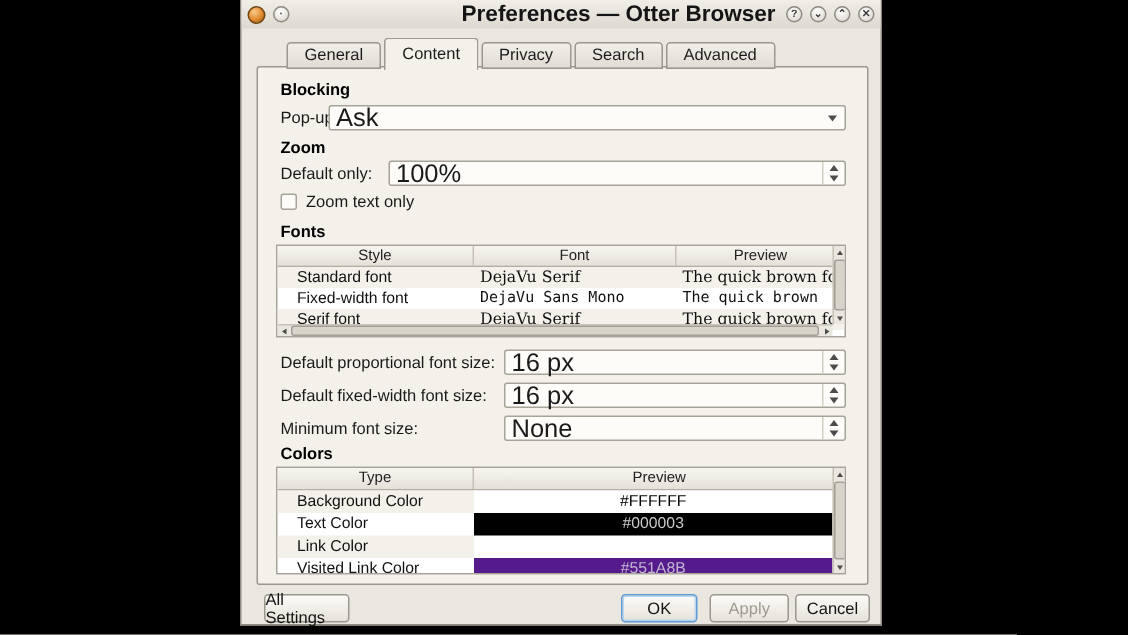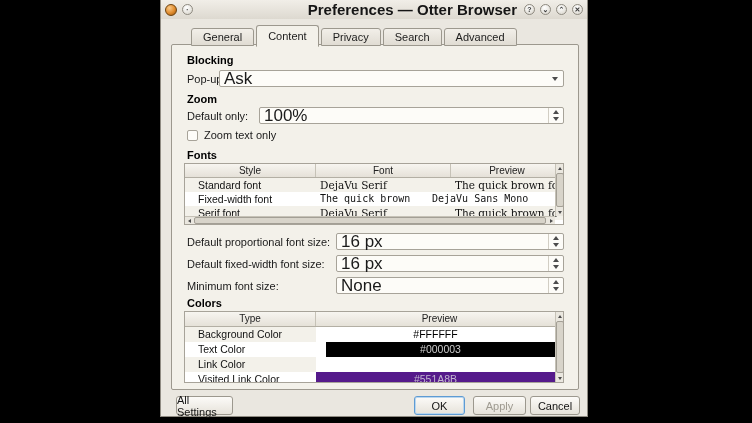--- a/index.html
+++ b/index.html
@@ -146,22 +146,22 @@
         <div class="hc" style="width:135px;line-height:13px">Font</div>
         <div class="hc" style="flex:1;border-right:none;line-height:13px">Preview</div>
       </div>
       <div class="trow alt" style="height:14px">
         <div class="tc" style="width:131px;padding-left:13px;line-height:14px">Standard font</div>
         <div class="tc serif" style="width:135px;padding-left:4px;line-height:14px">DejaVu Serif</div>
         <div class="tc serif" style="flex:1;padding-left:4px;line-height:14px">The quick brown fo</div>
       </div>
       <div class="trow" style="height:14px">
         <div class="tc" style="width:131px;padding-left:13px;line-height:14px">Fixed-width font</div>
+        <div class="tc mono" style="width:135px;padding-left:4px;line-height:14px">DejaVu Sans Mono</div>
         <div class="tc mono" style="flex:1;padding-left:4px;line-height:14px">The quick brown</div>
-        <div class="tc mono" style="width:135px;padding-left:4px;line-height:14px">DejaVu Sans Mono</div>
       </div>
       <div class="trow alt" style="height:14px">
         <div class="tc" style="width:131px;padding-left:13px;line-height:14px">Serif font</div>
         <div class="tc serif" style="width:135px;padding-left:4px;line-height:14px">DejaVu Serif</div>
         <div class="tc serif" style="flex:1;padding-left:4px;line-height:14px">The quick brown fo</div>
       </div>
       <div class="vscroll" style="bottom:8px">
         <div class="sc-btn">
             <div class="tri-up"></div>
           </div>
@@ -225,21 +225,21 @@
     <div class="tbl" style="left:12px;top:266px;width:380px;height:72px">
       <div class="thead" style="height:15px">
         <div class="hc" style="width:131px;line-height:14px">Type</div>
         <div class="hc" style="flex:1;border-right:none;line-height:14px">Preview</div>
       </div>
       <div class="trow" style="height:15px">
         <div class="tc alt" style="width:131px;padding-left:13px;line-height:15px">Background Color</div>
         <div class="tc" style="flex: 1 1 0%; text-align: center; line-height: 15px; margin-right: 8px; background: rgb(255, 255, 255); color: rgb(0, 0, 0);">#FFFFFF</div>
       </div>
       <div class="trow" style="height:15px">
-        <div class="tc" style="width:141px;padding-left:13px;line-height:15px">Text Color</div>
+        <div class="tc" style="width:131px;padding-left:13px;line-height:15px">Text Color</div>
         <div class="tc" style="flex: 1 1 0%; text-align: center; line-height: 15px; margin-right: 8px; background: rgb(0, 0, 0); color: rgb(204, 204, 204);">#000003</div>
       </div>
       <div class="trow" style="height:15px">
         <div class="tc alt" style="width:131px;padding-left:13px;line-height:15px">Link Color</div>
       </div>
       <div class="trow" style="height:15px">
         <div class="tc" style="width:131px;padding-left:13px;line-height:15px">Visited Link Color</div>
         <div class="tc" style="flex: 1 1 0%; text-align: center; line-height: 15px; margin-right: 8px; background: rgb(85, 26, 139); color: rgb(194, 181, 208);">#551A8B</div>
       </div>
       <div class="vscroll" style="bottom:0">

